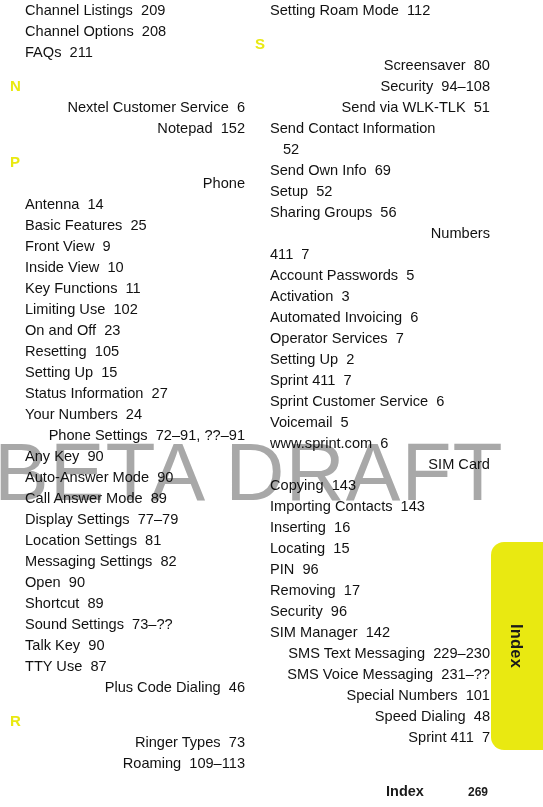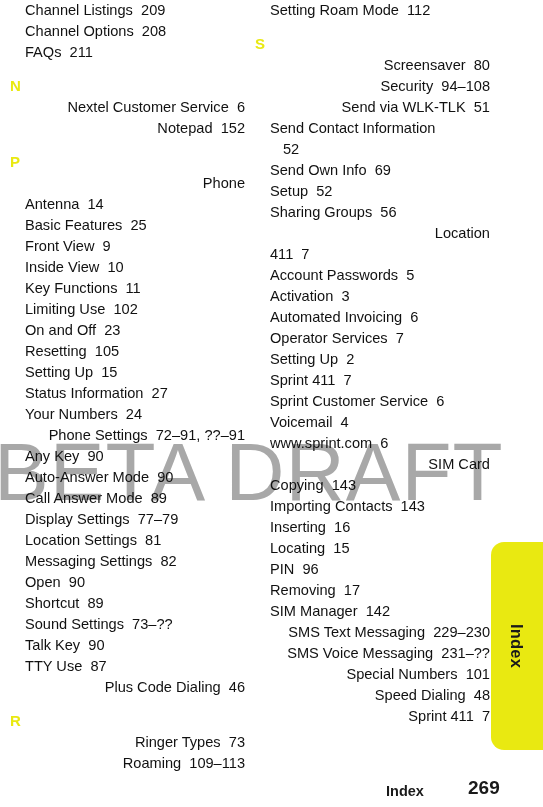--- a/index.html
+++ b/index.html
@@ -111,21 +111,21 @@
     left: 386px;
     bottom: 0px;
     font-size: 14.5px;
     font-weight: bold;
     color: #1a1a1a;
   }
   #footer-page {
     position: absolute;
     left: 468px;
     bottom: 0px;
-    font-size: 19px;
+    font-size: 12px;
     font-weight: bold;
     color: #1a1a1a;
   }
 </style>
 </head>
 <body>
 
 <div id="watermark">BETA DRAFT</div>
 
 <div id="page">
@@ -170,38 +170,39 @@
       <div class="entry lvl1">Setting Roam Mode  112</div>
       <div class="section-letter">S</div>
       <div class="entry lvl0">Screensaver  80</div>
       <div class="entry lvl0">Security  94–108</div>
       <div class="entry lvl0">Send via WLK-TLK  51</div>
       <div class="entry lvl1">Send Contact Information</div>
       <div class="entry lvl1 cont">52</div>
       <div class="entry lvl1">Send Own Info  69</div>
       <div class="entry lvl1">Setup  52</div>
       <div class="entry lvl1">Sharing Groups  56</div>
-      <div class="entry lvl0">Location</div>
+      <div class="entry lvl0">Numbers</div>
       <div class="entry lvl1">411  7</div>
       <div class="entry lvl1">Account Passwords  5</div>
       <div class="entry lvl1">Activation  3</div>
       <div class="entry lvl1">Automated Invoicing  6</div>
       <div class="entry lvl1">Operator Services  7</div>
       <div class="entry lvl1">Setting Up  2</div>
       <div class="entry lvl1">Sprint 411  7</div>
       <div class="entry lvl1">Sprint Customer Service  6</div>
-      <div class="entry lvl1">Voicemail  4</div>
+      <div class="entry lvl1">Voicemail  5</div>
       <div class="entry lvl1">www.sprint.com  6</div>
       <div class="entry lvl0">SIM Card</div>
       <div class="entry lvl1">Copying  143</div>
       <div class="entry lvl1">Importing Contacts  143</div>
       <div class="entry lvl1">Inserting  16</div>
       <div class="entry lvl1">Locating  15</div>
       <div class="entry lvl1">PIN  96</div>
       <div class="entry lvl1">Removing  17</div>
+      <div class="entry lvl1">Security  96</div>
       <div class="entry lvl1">SIM Manager  142</div>
       <div class="entry lvl0">SMS Text Messaging  229–230</div>
       <div class="entry lvl0">SMS Voice Messaging  231–??</div>
       <div class="entry lvl0">Special Numbers  101</div>
       <div class="entry lvl0">Speed Dialing  48</div>
       <div class="entry lvl0">Sprint 411  7</div>
     </div>
 </div>
 
 <div id="index-tab">

